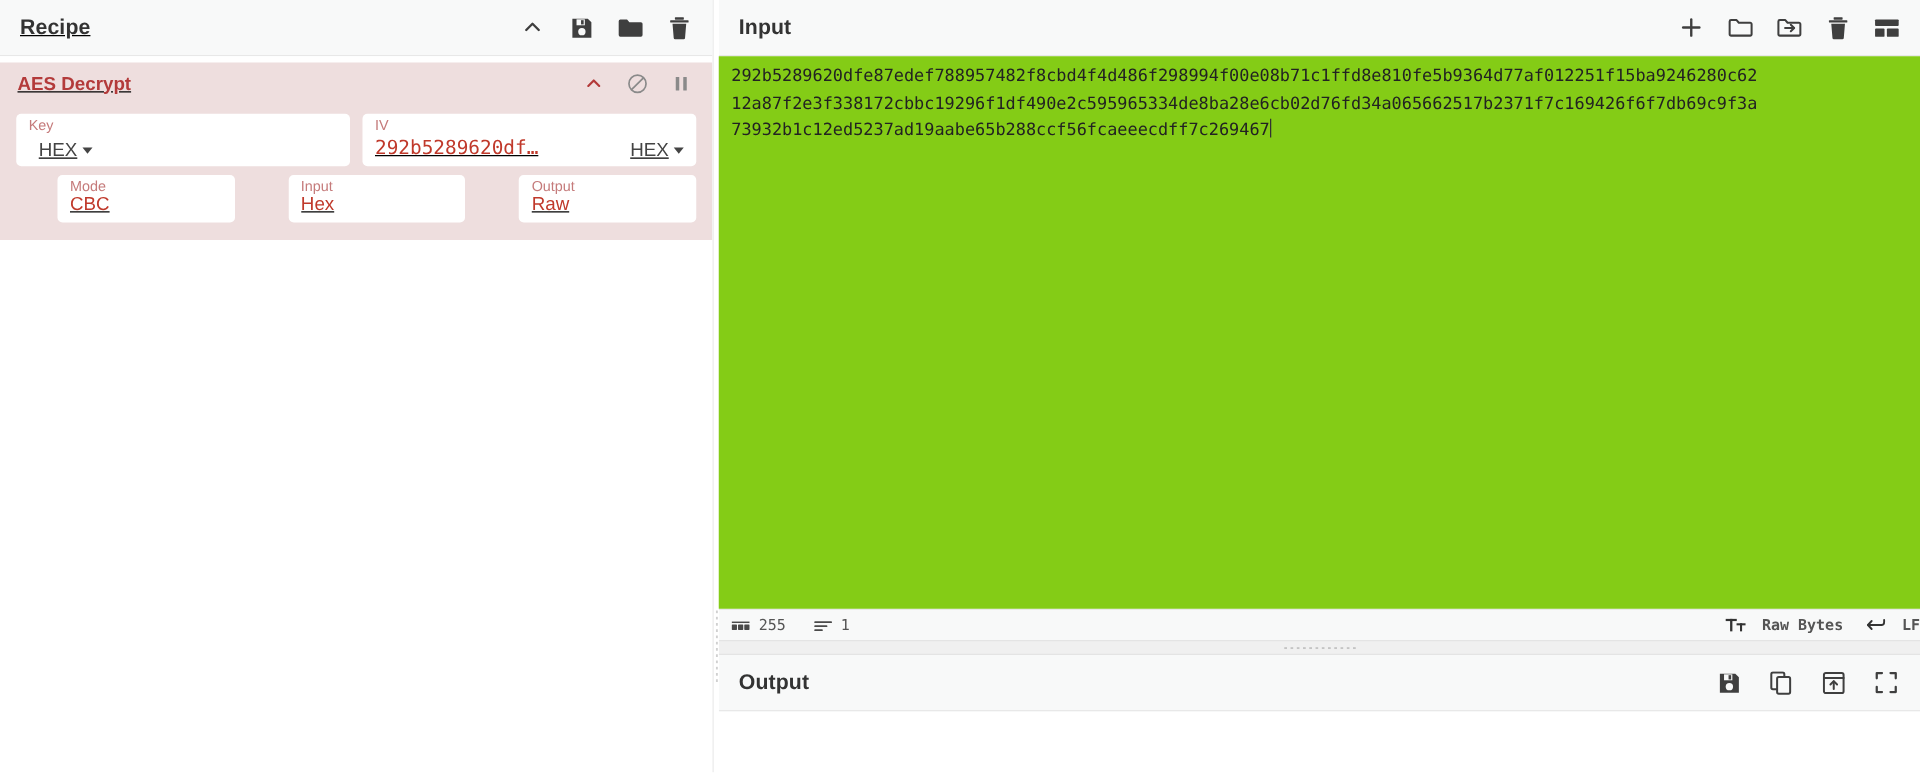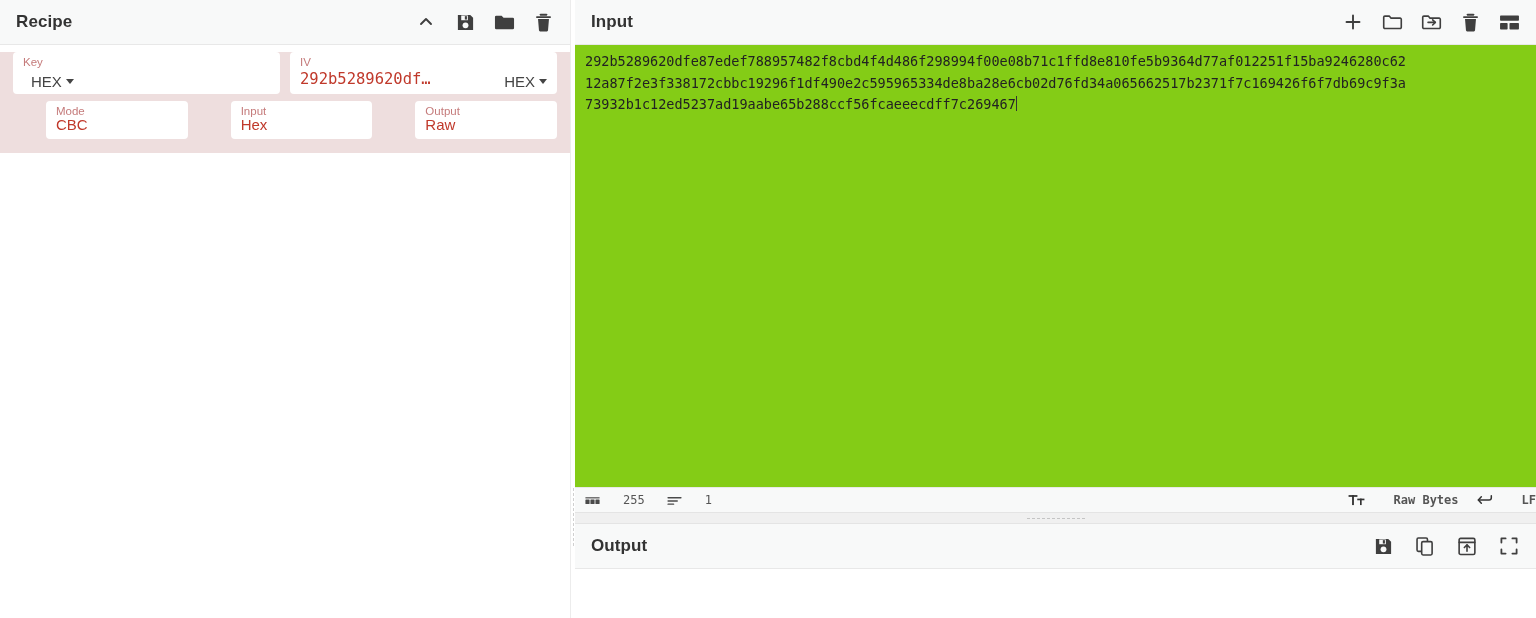--- a/index.html
+++ b/index.html
@@ -11,20 +11,21 @@
     -webkit-font-smoothing: antialiased;
   }
   .app { position: relative; width: 1536px; height: 618px; display: flex; }
 
   
   .recipe-pane {
     width: 570px; height: 486px;
     background: #fff;
     display: flex; flex-direction: column;
     position: relative;
+    text-decoration: underline;
   }
   .pane-header {
     height: 45px;
     display: flex; align-items: center;
     padding: 0 16px 0 16px;
     background: #f8f9f9;
     border-bottom: 1px solid #e8e8e8;
     flex: 0 0 45px;
   }
   .pane-title {
@@ -121,21 +122,21 @@
   }
   .status-bar {
     height: 25px; flex: 0 0 25px;
     background: #f8f9f9;
     border-top: 1px solid #e8e8e8;
     display: flex; align-items: center;
     padding: 0 0 0 10px;
     font-size: 12px; color: #555;
     font-family: "DejaVu Sans Mono", monospace;
   }
-  .sb-item { display: flex; align-items: center; gap: 23px; margin-right: 22px; }
+  .sb-item { display: flex; align-items: center; gap: 7px; margin-right: 22px; }
   .sb-right { margin-left: auto; display: flex; align-items: center; font-weight: bold; }
   .sb-right .sb-item { margin-right: 0; margin-left: 18px; }
   .sb-ico { display: flex; align-items: center; color: #4a4a4a; }
 
   .hsplit {
     height: 12px; flex: 0 0 12px;
     background: #f0f0f0;
     border-top: 1px solid #e4e4e4;
     border-bottom: 1px solid #e4e4e4;
     display: flex; align-items: center; justify-content: center;
@@ -190,20 +191,42 @@
           </svg>
         </div>
 
       </div>
     </div>
 
     <div class="recipe-list">
 
       <div class="op">
 
+        <div class="op-head">
+          <div class="op-title">AES Decrypt</div>
+          <div class="op-icons">
+            <div class="hicon chev" title="collapse operation">
+              <svg width="14" height="14" viewBox="0 0 16 16" fill="none" stroke="#b33a3a" stroke-width="2" stroke-linecap="round" stroke-linejoin="round">
+                  <polyline points="3,10 8,5 13,10"></polyline>
+                </svg>
+            </div>
+            <div class="hicon" title="disable operation">
+              <svg width="18" height="18" viewBox="0 0 20 20" fill="none" stroke="#8a8a8a" stroke-width="1.5">
+                  <circle cx="10" cy="10" r="7.6"></circle>
+                  <line x1="4.7" y1="15.3" x2="15.3" y2="4.7"></line>
+                </svg>
+            </div>
+            <div class="hicon" title="set breakpoint">
+              <svg width="16" height="16" viewBox="0 0 16 16" fill="#8a8a8a">
+                  <rect x="3.6" y="2.6" width="2.8" height="10.8" rx="0.4"></rect>
+                  <rect x="9.6" y="2.6" width="2.8" height="10.8" rx="0.4"></rect>
+                </svg>
+            </div>
+          </div>
+        </div>
 
         <div class="op-row row1">
 
           <div class="field">
             <span class="lbl">Key</span>
             <span class="unit">
               <span>HEX</span>
               <span class="caret"></span>
             </span>
           </div>

